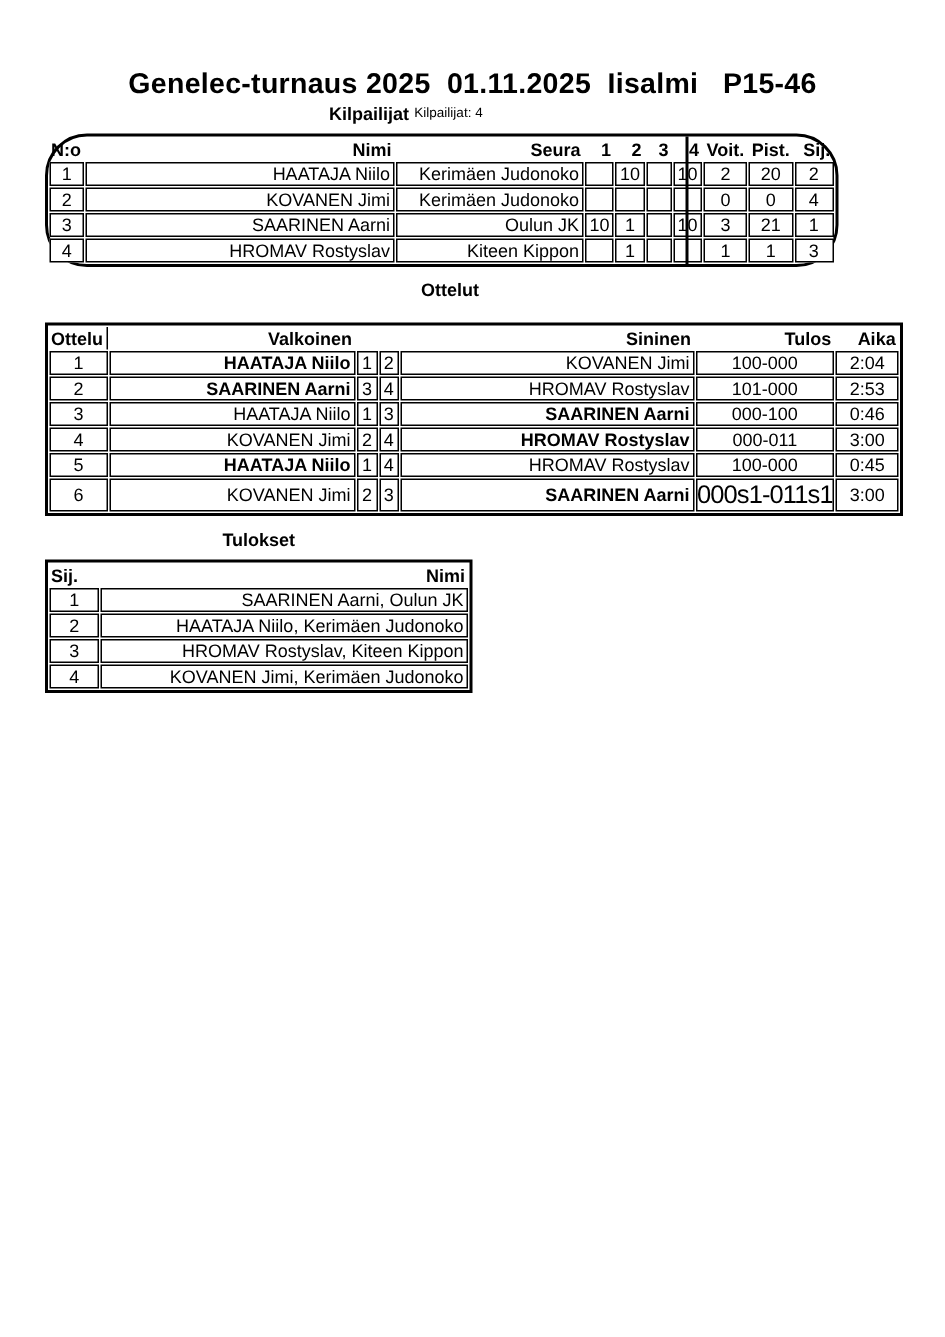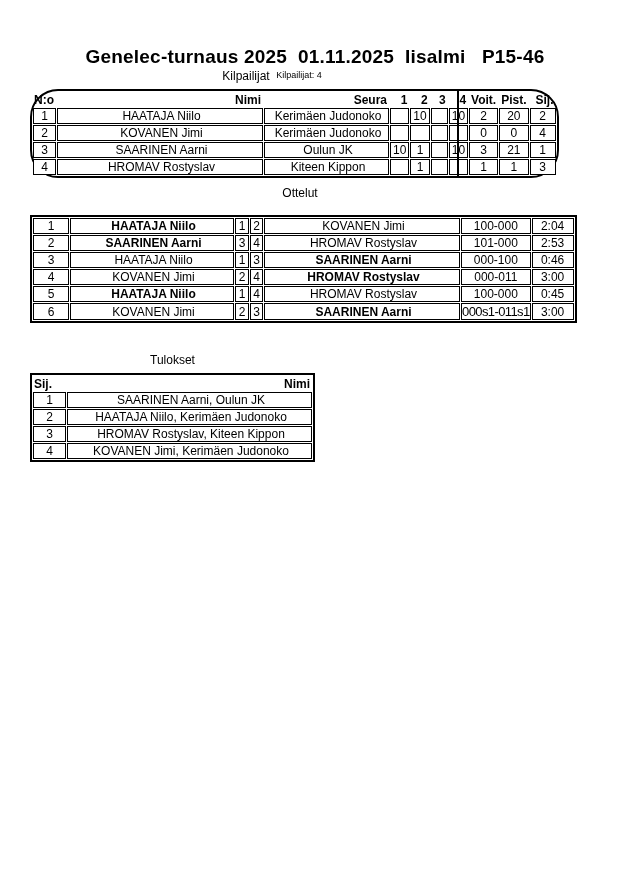--- a/index.html
+++ b/index.html
@@ -1,41 +1,41 @@
 <!DOCTYPE html>
 <html><head>
 <meta charset="utf-8">
 <style>
   html,body{margin:0;padding:0;background:#fff;}
   body{width:630px;height:891px;font-family:"Liberation Sans",sans-serif;color:#000;}
   .page{position:relative;width:630px;height:891px;background:#fff;overflow:hidden;}
 
   .title{position:absolute;top:46px;left:0;width:630px;text-align:center;
          font-size:19px;font-weight:bold;white-space:pre;letter-spacing:0.2px;}
-  .heading{position:absolute;font-size:12px;font-weight:normal;text-align:center;white-space:pre;}
+  .heading{position:absolute;font-size:12px;font-weight:bold;text-align:center;white-space:pre;}
   #h-kilpailijat{top:69px;left:0;width:492px;}
   #h-ottelut{top:186px;left:30px;width:540px;}
   #h-tulokset{top:353px;left:30px;width:285px;}
   .count{position:absolute;top:70px;left:0;width:598px;text-align:center;font-size:9px;}
 
   .tblwrap{position:absolute;border:2px solid #000;background:#fff;}
   #t1{top:89px;left:30px;border-radius:28px;}
   #t2{top:215px;left:30px;}
   #t3{top:373px;left:30px;}
 
   table{border-collapse:separate;border-spacing:1px;font-size:12px;table-layout:fixed;}
   th{font-weight:bold;height:15px;padding:0 2px;white-space:nowrap;overflow:hidden;
      box-sizing:border-box;text-align:right;vertical-align:middle;}
   td{border:1px solid #000;height:16px;padding:0 2px;white-space:nowrap;overflow:hidden;
      box-sizing:border-box;vertical-align:middle;background:#fff;}
-  .l{text-align:center;padding-left:5px;}
+  .l{text-align:right;padding-left:5px;}
   .c{text-align:center;}
   th.hl{text-align:left;padding-left:1px;}
   .win{font-weight:bold;}
-  .sq{letter-spacing:-0.6px;font-size:13px;padding:0;text-align:right;}
+  .sq{letter-spacing:-0.6px;font-size:17px;padding:0;text-align:right;}
   th.obr{border-right:1px solid #000;}
 
   .divider{position:absolute;top:0;bottom:0;width:2px;background:#000;left:425px;}
 
   
   #t1 col.cno{width:18px;} #t1 col.cnimi{width:206px;} #t1 col.cseura{width:125px;}
   #t1 col.cm{width:17px;} #t1 col.cvoit{width:25px;} #t1 col.cpist{width:20px;} #t1 col.csij{width:26px;}
   
   #t2 col.cot{width:36px;} #t2 col.cvalk{width:164px;} #t2 col.cn1{width:14px;} #t2 col.cn2{width:13px;}
   #t2 col.csin{width:196px;} #t2 col.ctul{width:63px;} #t2 col.caika{width:42px;}
@@ -138,20 +138,29 @@
       <colgroup>
         <col class="cot">
           <col class="cvalk">
           <col class="cn1">
           <col class="cn2">
         <col class="csin">
           <col class="ctul">
           <col class="caika">
       </colgroup>
       <tbody>
+          <tr>
+        <th class="hl obr">Ottelu</th>
+        <th>Valkoinen</th>
+        <th></th>
+        <th></th>
+        <th>Sininen</th>
+        <th>Tulos</th>
+        <th>Aika</th>
+      </tr>
       <tr>
         <td class="c">1</td>
         <td class="l win">HAATAJA Niilo</td>
         <td class="c">1</td>
         <td class="c">2</td>
         <td class="l">KOVANEN Jimi</td>
         <td class="c">100-000</td>
         <td class="c">2:04</td>
       </tr>
       <tr>

